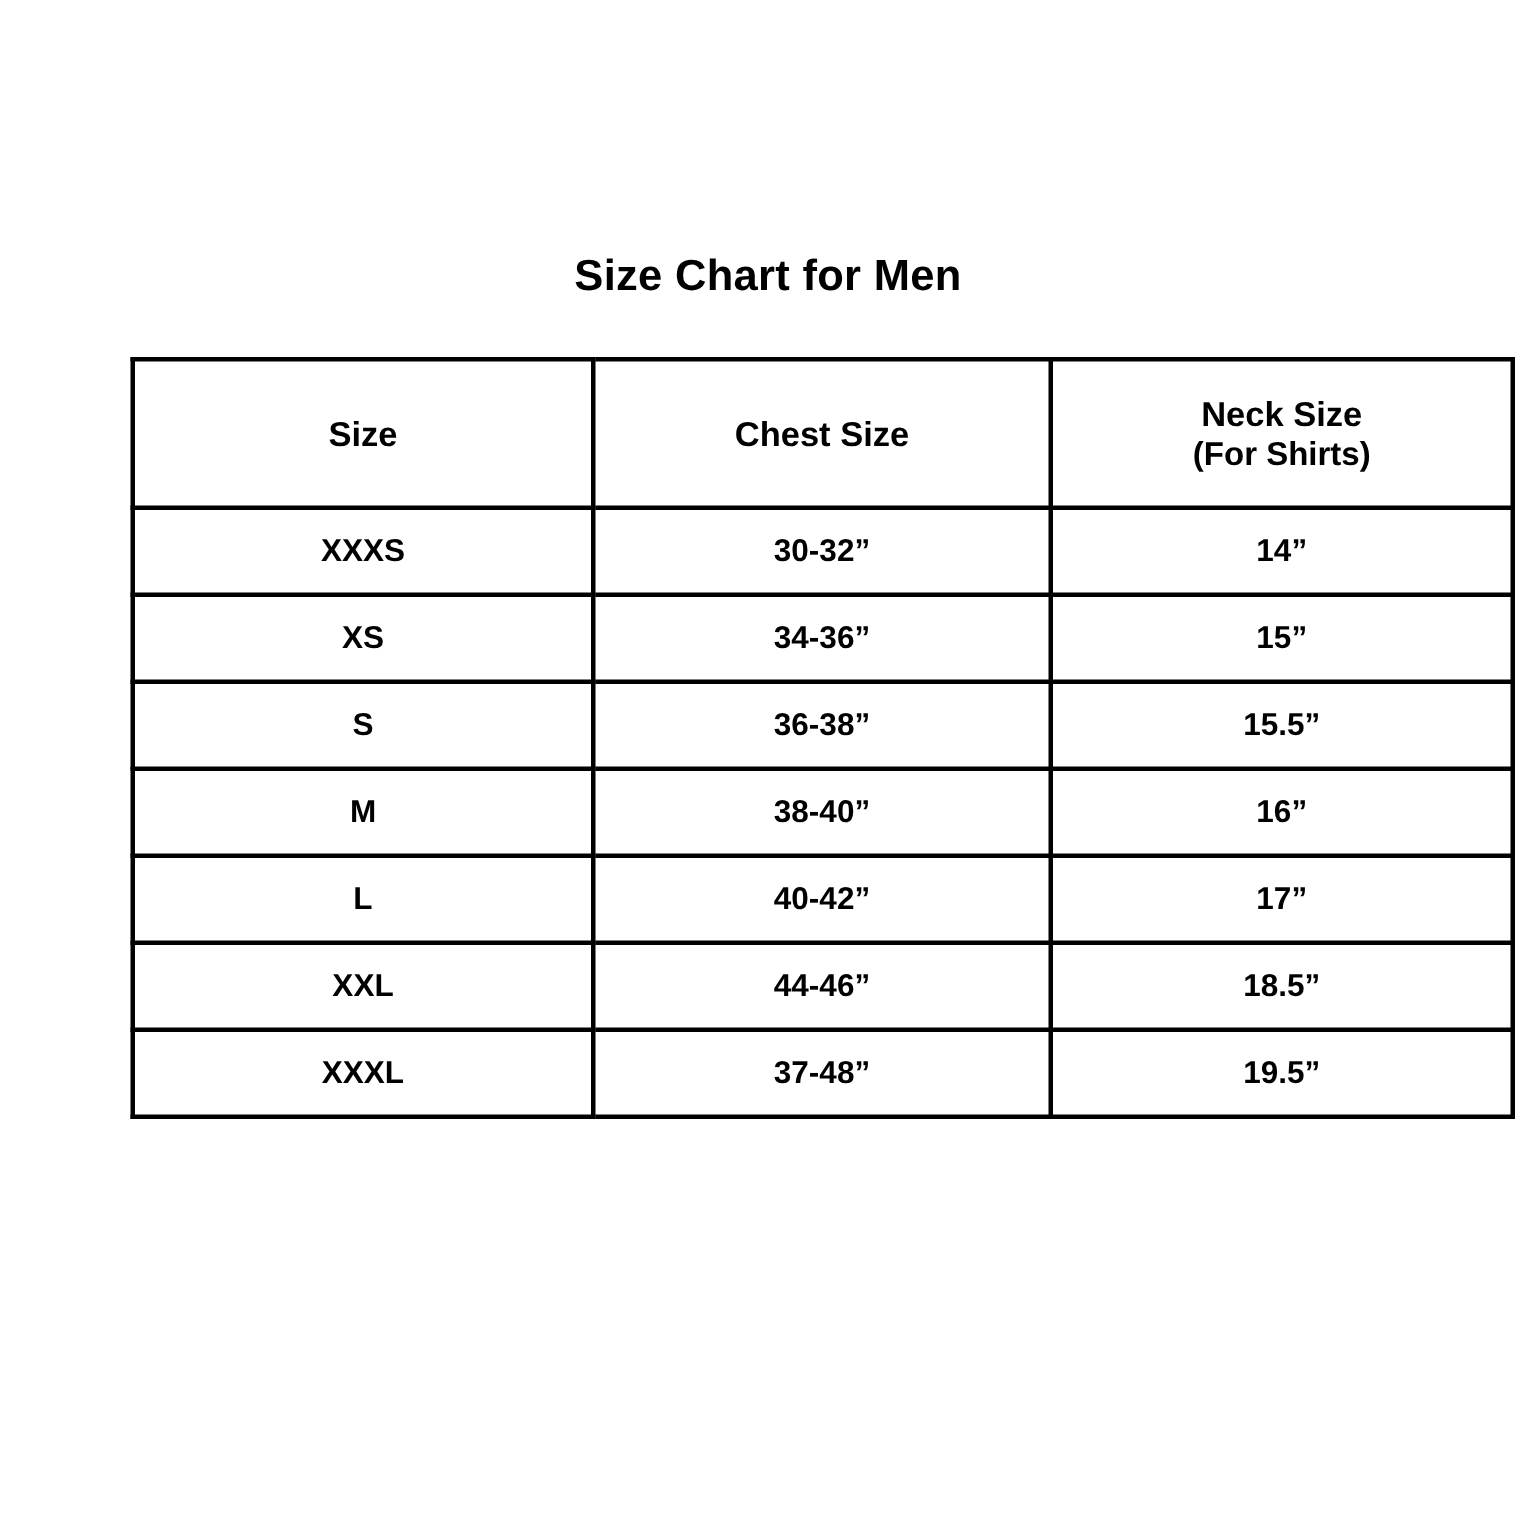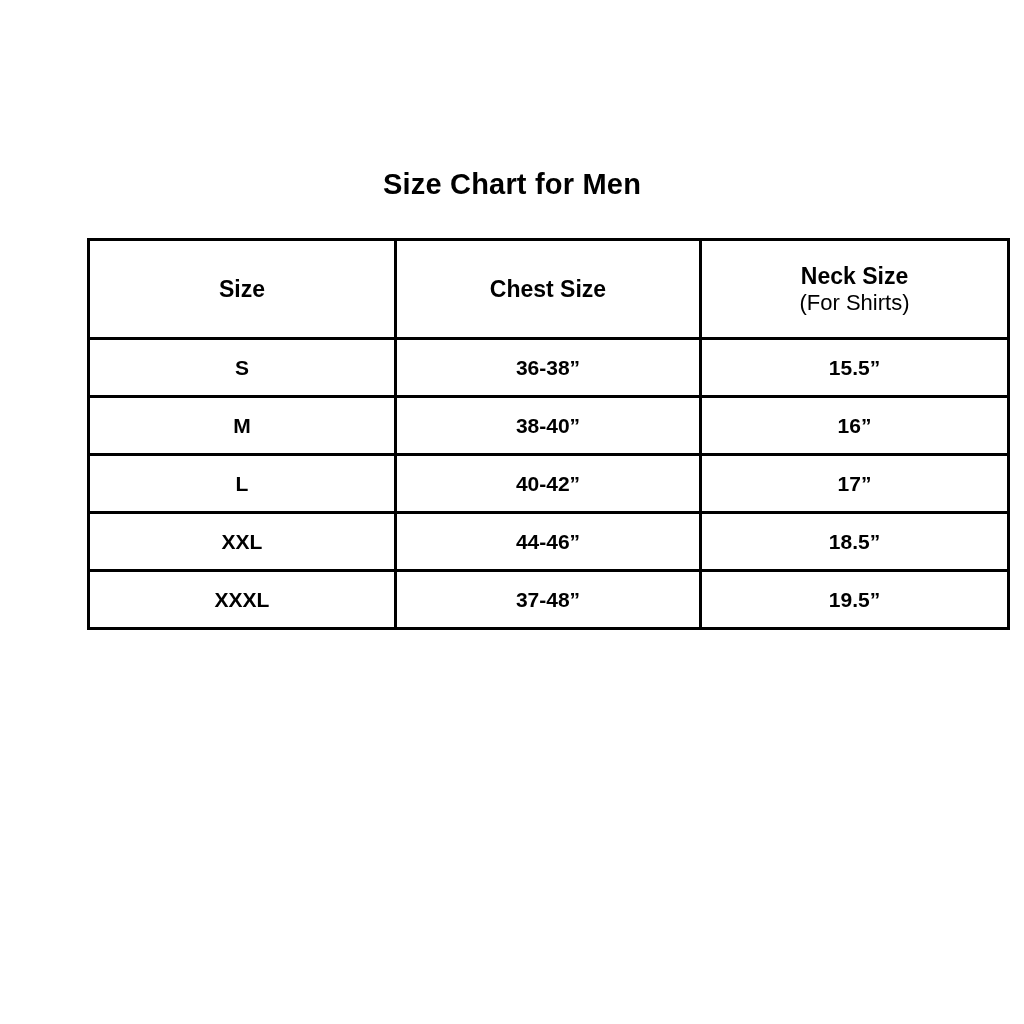--- a/index.html
+++ b/index.html
@@ -58,21 +58,21 @@
   table.size-table td {
     height: 53px;
     font-size: 21px;
   }
   col.c-size { width: 307px; }
   col.c-chest { width: 305px; }
   col.c-neck { width: 308px; }
   .th-sub {
     display: block;
     font-size: 22px;
-    font-weight: normal;
+    font-weight: bold;
   }
 </style>
 </head>
 <body>
 
 <div class="page">
 
   <div class="chart-title">Size Chart for Men</div>
 
   <div class="table-wrap">
@@ -91,20 +91,30 @@
             <span>Chest Size</span>
           </th>
           <th>
             <span>Neck Size</span>
             <span class="th-sub">(For Shirts)</span>
           </th>
         </tr>
       </thead>
       <tbody>
         <tr>
+          <td>XXXS</td>
+          <td>30-32”</td>
+          <td>14”</td>
+        </tr>
+        <tr>
+          <td>XS</td>
+          <td>34-36”</td>
+          <td>15”</td>
+        </tr>
+        <tr>
           <td>S</td>
           <td>36-38”</td>
           <td>15.5”</td>
         </tr>
         <tr>
           <td>M</td>
           <td>38-40”</td>
           <td>16”</td>
         </tr>
         <tr>

